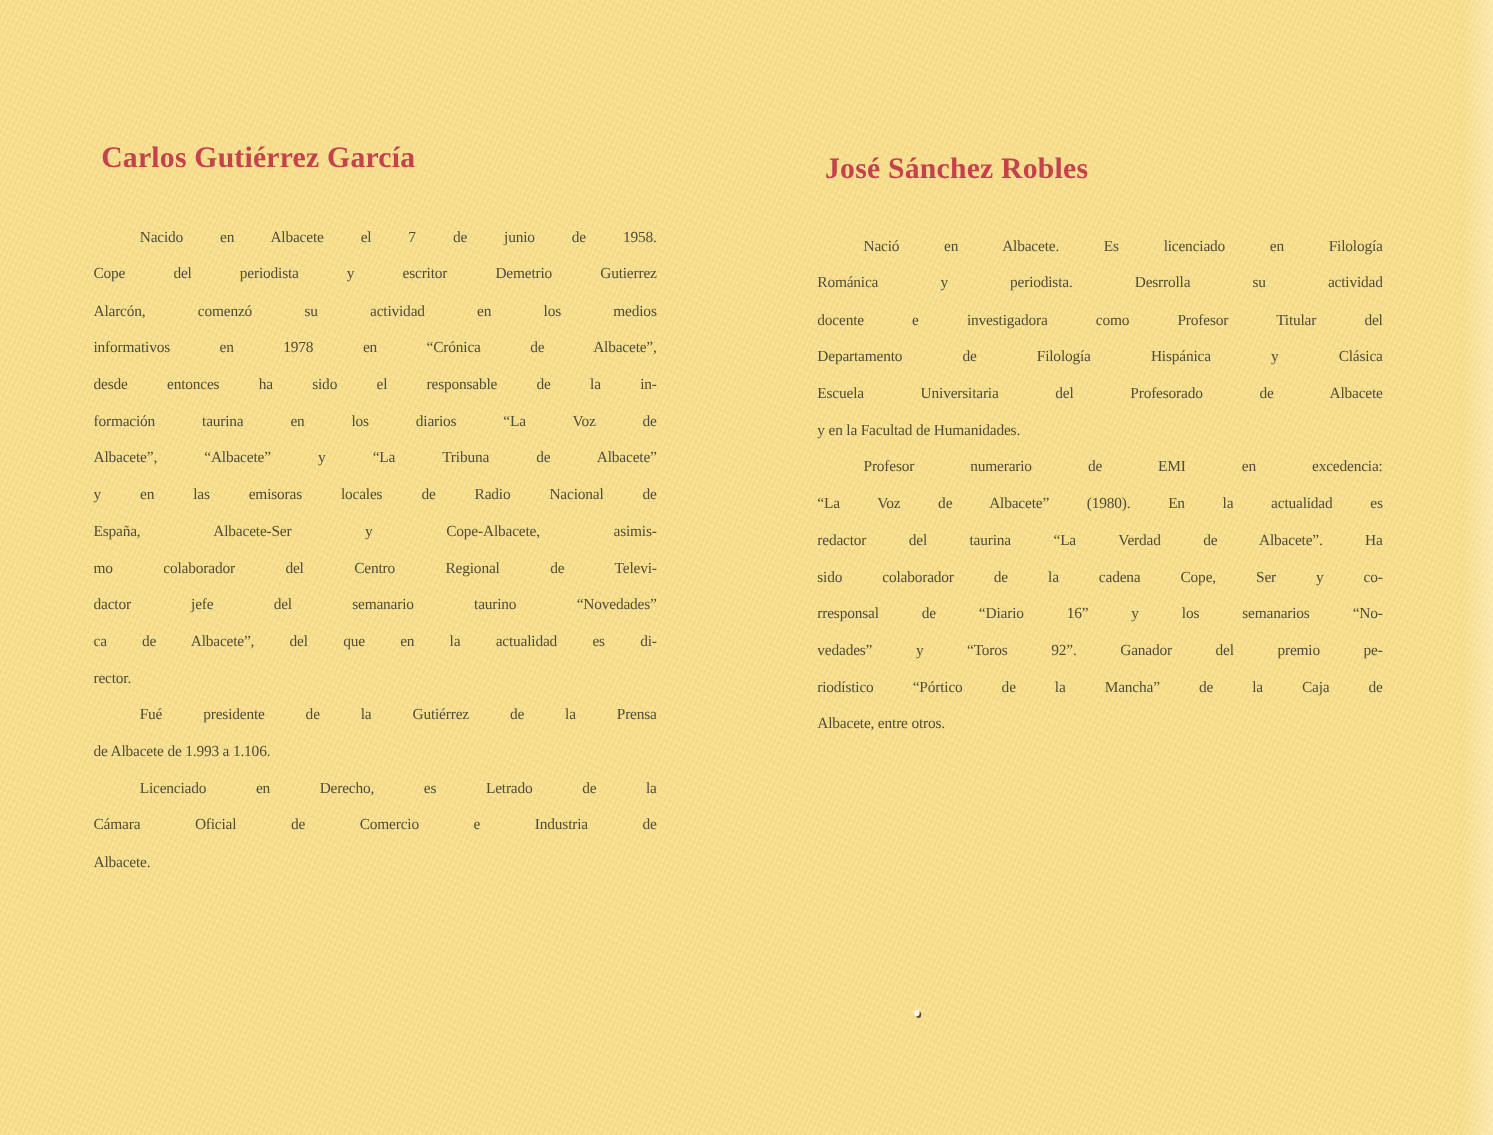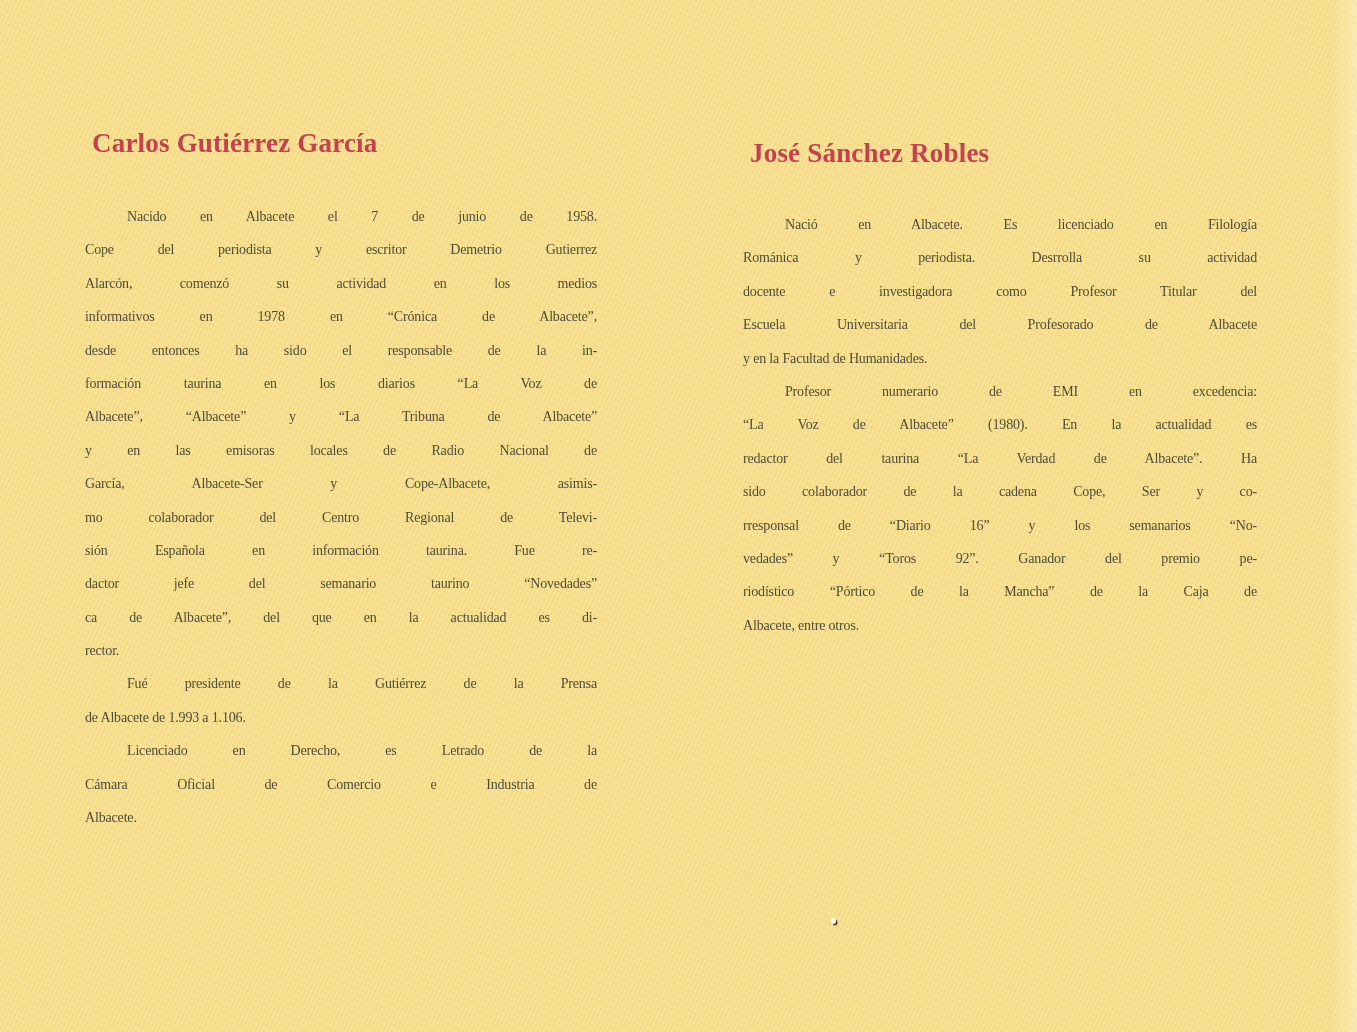--- a/index.html
+++ b/index.html
@@ -80,40 +80,40 @@
     <h2 class="author" style="color: rgb(196, 65, 77);">Carlos Gutiérrez García</h2>
     <div class="body-text" style="color: rgb(79, 77, 57);">
         <div class="line first">Nacido en Albacete el 7 de junio de 1958.</div>
         <div class="line">Cope del periodista y escritor Demetrio Gutierrez</div>
         <div class="line">Alarcón, comenzó su actividad en los medios</div>
         <div class="line">informativos en 1978 en “Crónica de Albacete”,</div>
         <div class="line">desde entonces ha sido el responsable de la in-</div>
         <div class="line">formación taurina en los diarios “La Voz de</div>
         <div class="line">Albacete”, “Albacete” y “La Tribuna de Albacete”</div>
         <div class="line">y en las emisoras locales de Radio Nacional de</div>
-        <div class="line">García, Albacete-Ser y Cope-Albacete, asimis-</div>
+        <div class="line">España, Albacete-Ser y Cope-Albacete, asimis-</div>
         <div class="line">mo colaborador  del Centro Regional de Televi-</div>
-        <div class="line">sión Española en información taurina. Fue re-</div>
         <div class="line">dactor jefe del semanario taurino “Novedades”</div>
         <div class="line">ca de Albacete”, del que en la actualidad es di-</div>
         <div class="line last">rector.</div>
         <div class="line first">Fué presidente de la Gutiérrez de la Prensa</div>
         <div class="line last">de Albacete de 1.993 a 1.106.</div>
         <div class="line first">Licenciado en Derecho, es Letrado de la</div>
         <div class="line">Cámara Oficial de Comercio e Industria de</div>
         <div class="line last">Albacete.</div>
       </div>
   </section>
 
   <section class="col col-right">
     <h2 class="author" style="color: rgb(196, 65, 77);">José Sánchez Robles</h2>
     <div class="body-text" style="color: rgb(79, 77, 57);">
         <div class="line first">Nació en Albacete. Es licenciado en Filología</div>
         <div class="line">Románica y periodista. Desrrolla su actividad</div>
         <div class="line">docente e investigadora como Profesor Titular del</div>
+        <div class="line">Departamento de Filología Hispánica y Clásica</div>
         <div class="line">Escuela Universitaria del Profesorado de Albacete</div>
         <div class="line last">y en la Facultad de Humanidades.</div>
         <div class="line first">Profesor numerario de EMI en excedencia:</div>
         <div class="line">“La Voz de Albacete” (1980). En la actualidad es</div>
         <div class="line">redactor del taurina “La Verdad de Albacete”. Ha</div>
         <div class="line">sido colaborador de la cadena Cope, Ser y co-</div>
         <div class="line">rresponsal de “Diario 16” y los semanarios “No-</div>
         <div class="line">vedades” y “Toros 92”. Ganador del premio pe-</div>
         <div class="line">riodístico “Pórtico de la Mancha” de la Caja de</div>
         <div class="line last">Albacete, entre otros.</div>

